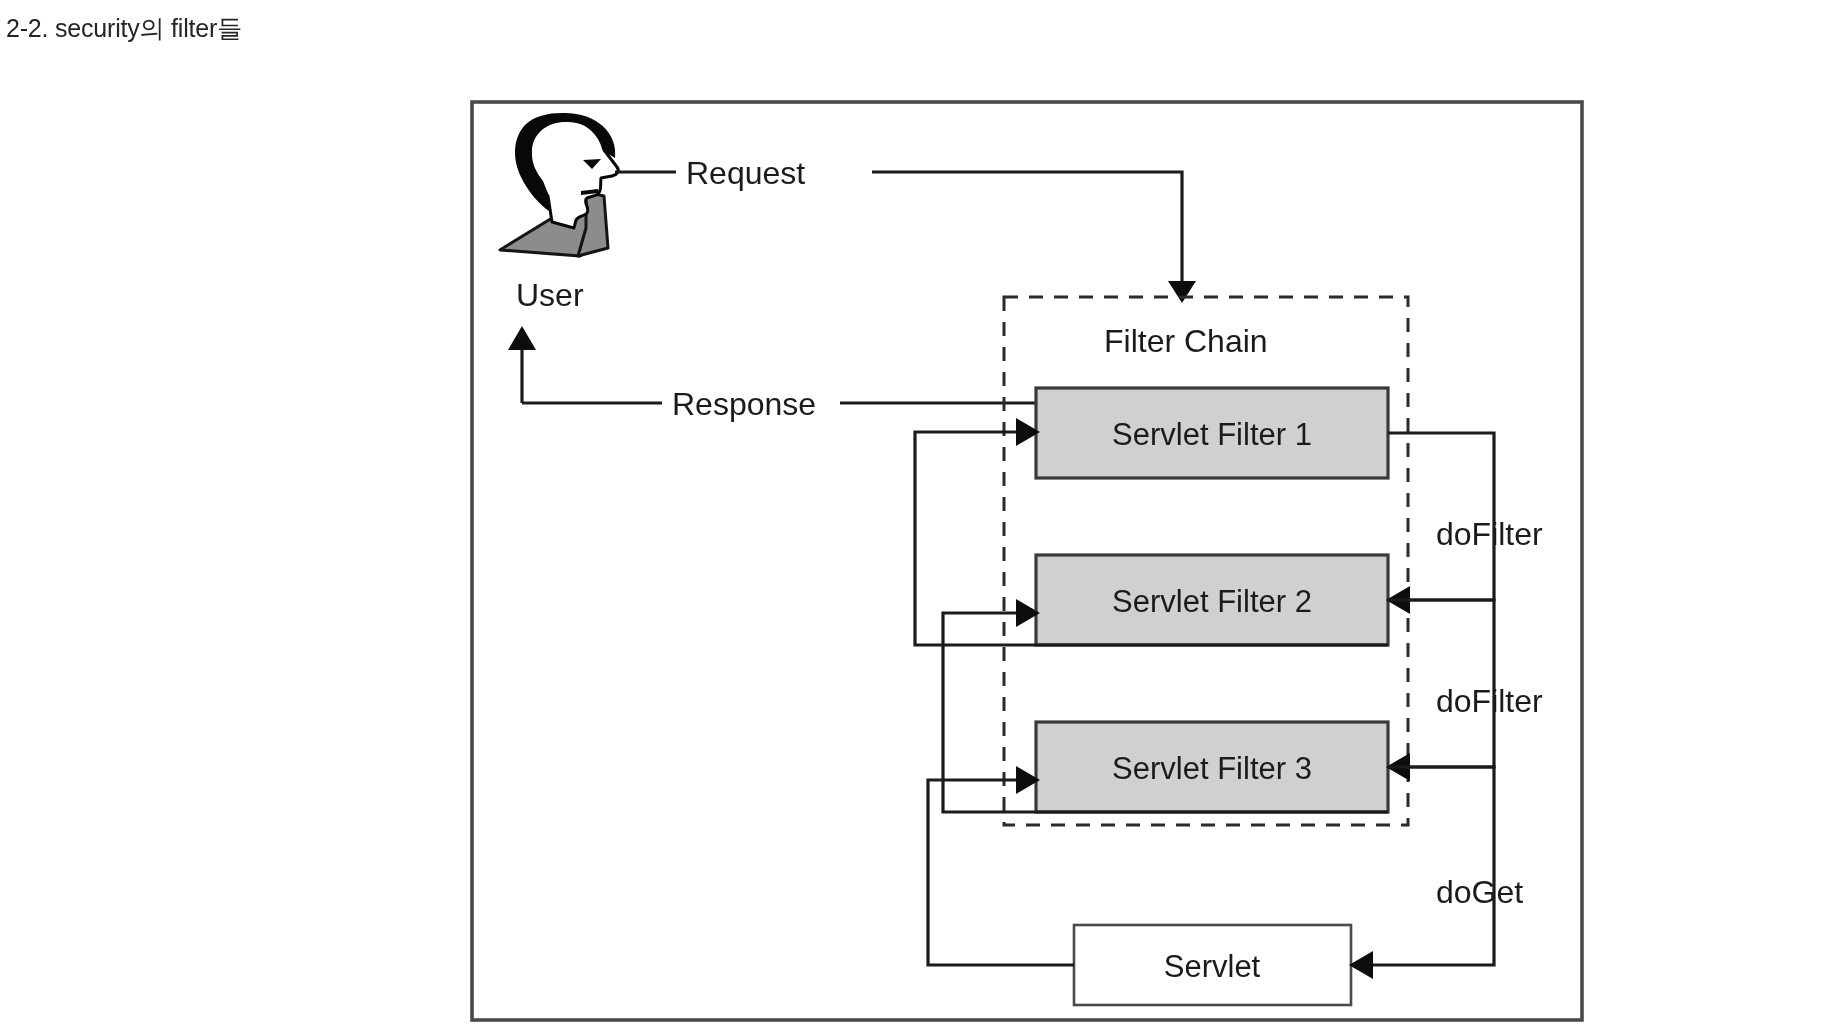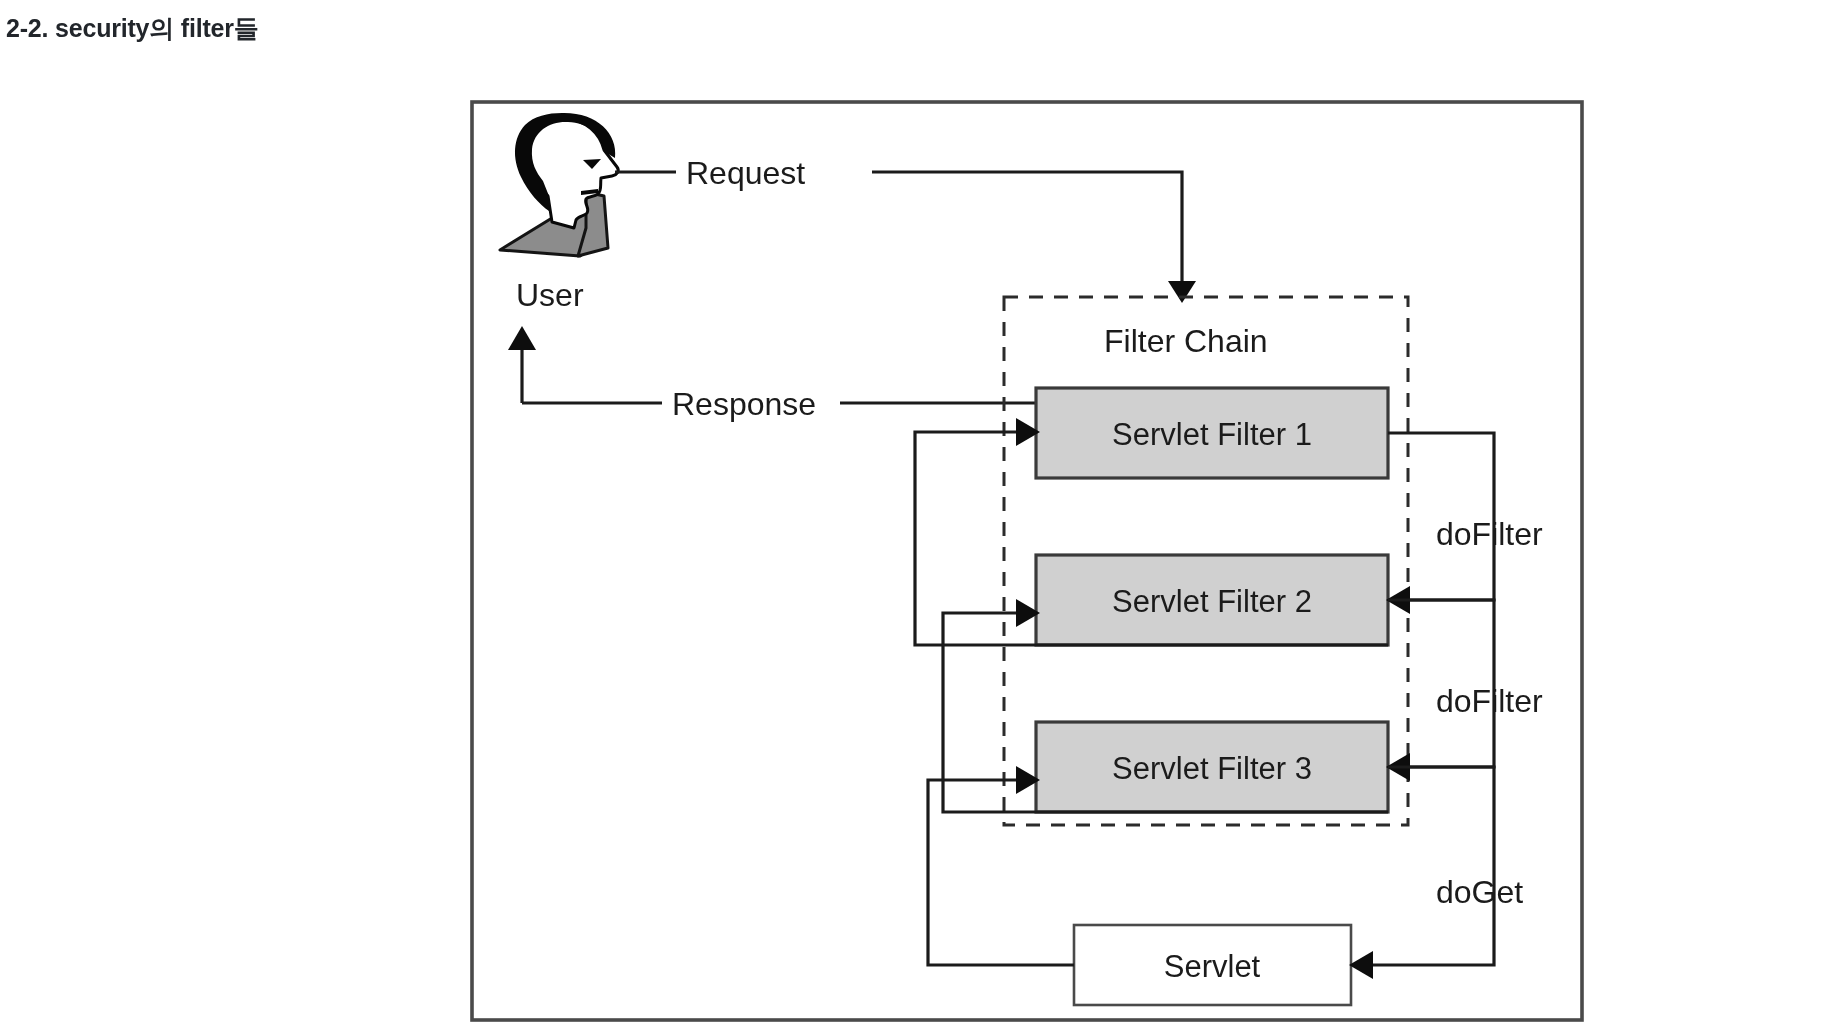--- a/index.html
+++ b/index.html
@@ -12,21 +12,21 @@
     height: 1036px;
     font-family: "Liberation Sans", sans-serif;
     overflow: hidden;
     position: relative;
   }
   #page-title {
     position: absolute;
     left: 6px;
     top: 12px;
     font-size: 25px;
-    font-weight: bold;
+    font-weight: normal;
     color: #22262b;
     letter-spacing: -0.2px;
     white-space: nowrap;
   }
   #diagram-wrap {
     position: absolute;
     left: 0;
     top: 0;
     width: 1840px;
     height: 1036px;

